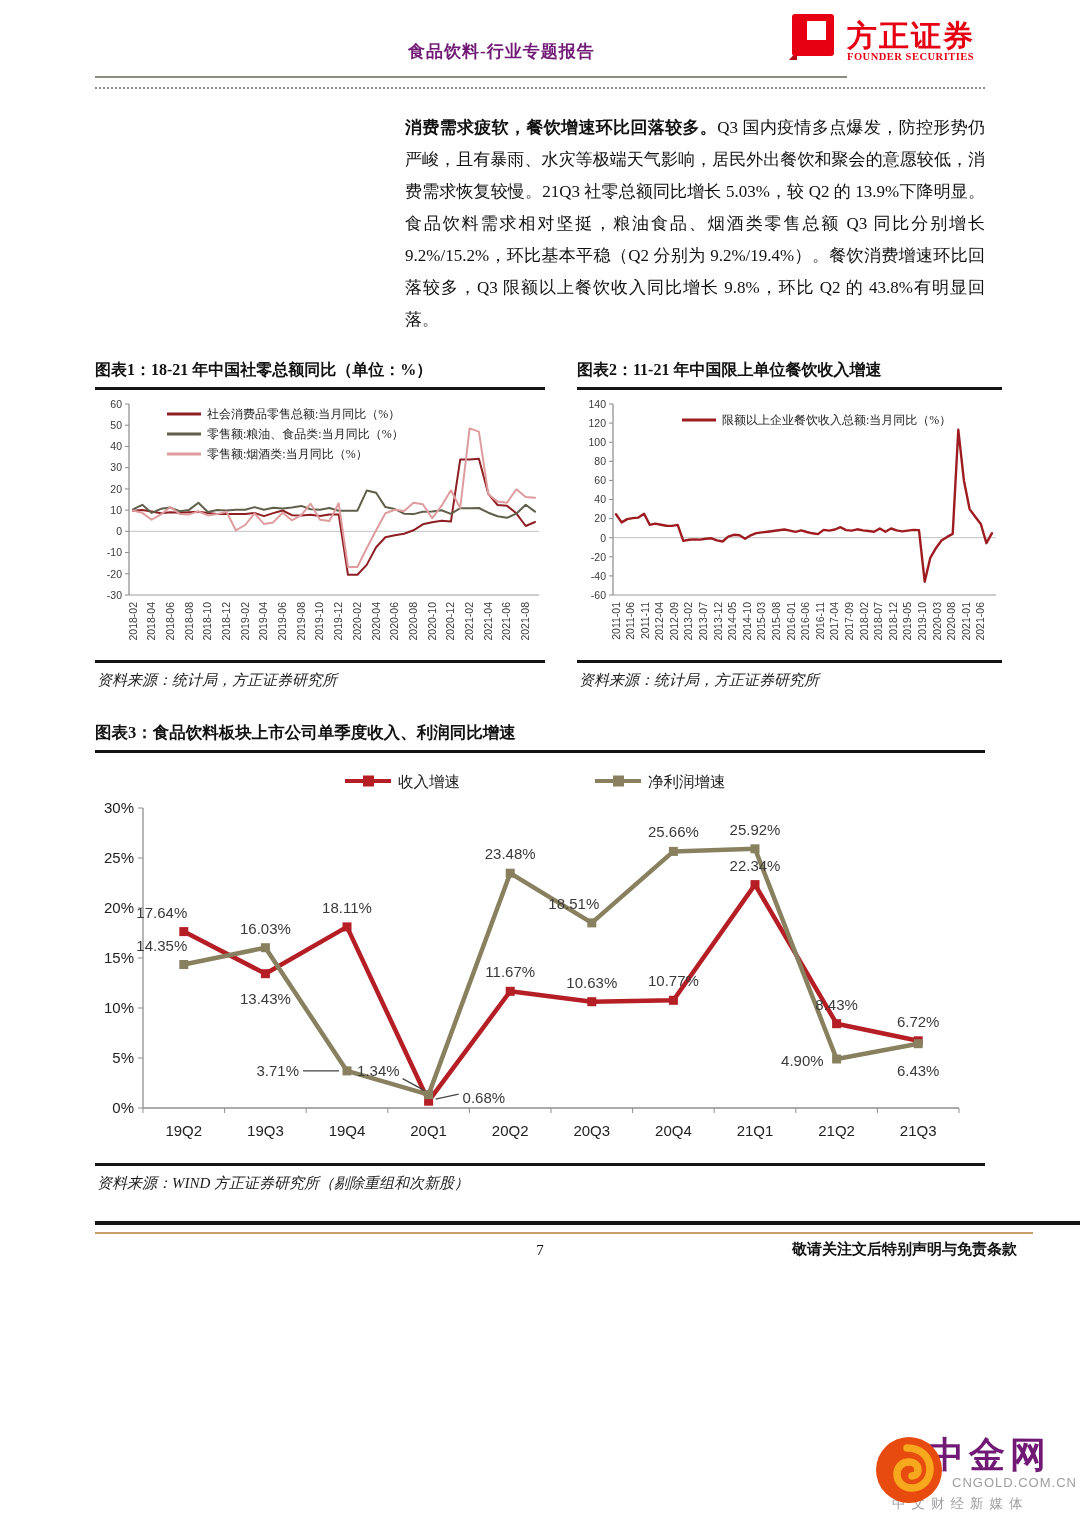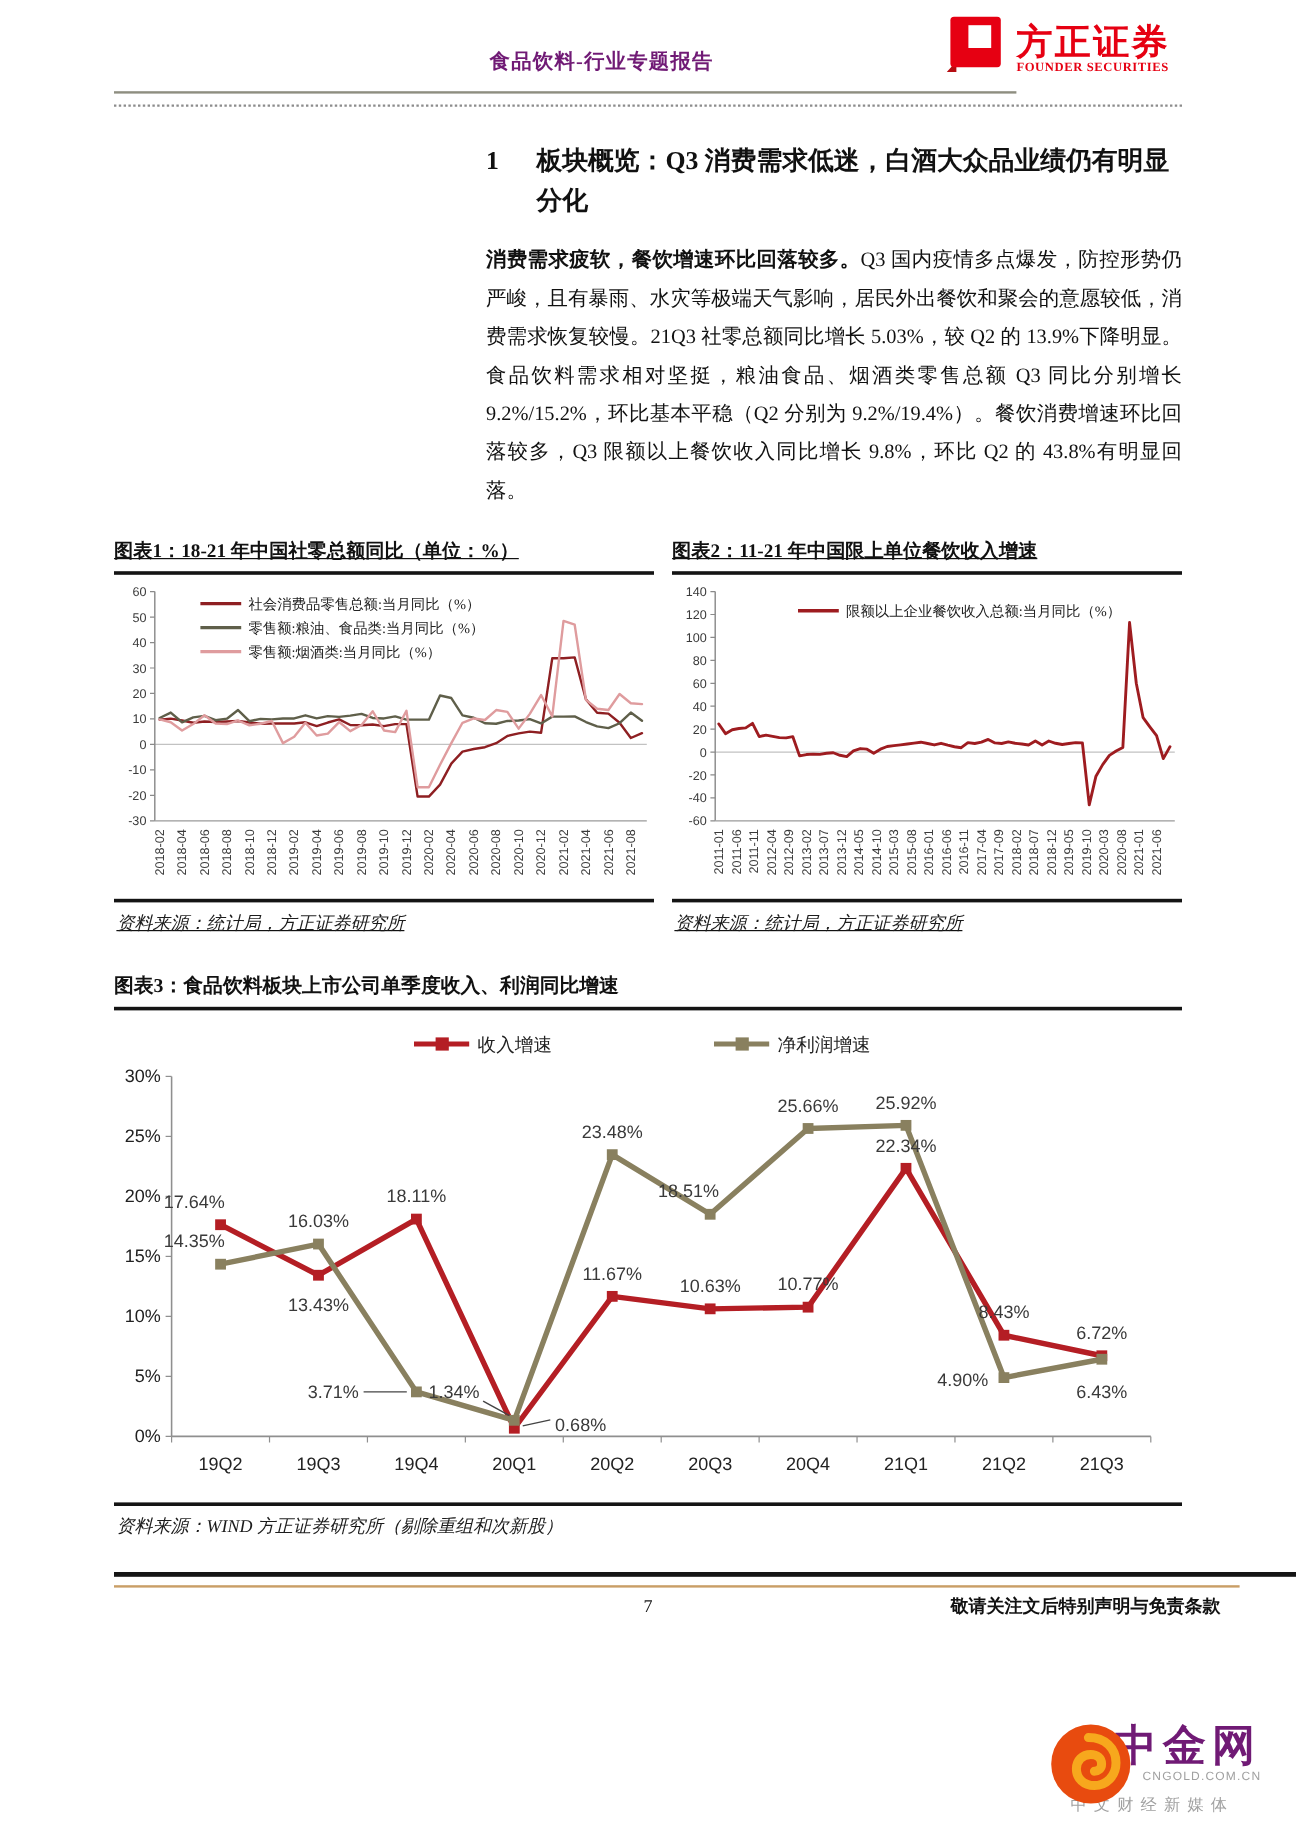--- a/index.html
+++ b/index.html
@@ -14,40 +14,40 @@
   .logo{position:absolute;right:10px;top:10px;display:flex;align-items:flex-end;gap:7px;}
   .logo-cn{color:#e60012;font-size:30px;font-weight:bold;letter-spacing:2px;font-family:"Liberation Sans",sans-serif;line-height:1.05;}
   .logo-en{color:#e60012;font-size:10.5px;font-weight:bold;letter-spacing:.5px;font-family:Liberation Serif, serif;}
   
   .heading{margin:22px 0 0 310px;max-width:582px;font-size:21.5px;font-weight:bold;line-height:1.55;
            padding-left:42px;text-indent:-42px;}
   .h-num{display:inline-block;width:42px;text-indent:0;}
   .body-p{margin:16px 0 0 310px;width:580px;font-size:17px;line-height:32px;text-align:justify;}
   .body-p.second{margin-top:22px;}
   
-  .fig-row{margin-top:24px;display:flex;gap:15px;text-decoration:underline;}
+  .fig-row{margin-top:24px;display:flex;gap:32px;}
   .fig1{width:450px;}  .fig2{width:425px;}
   .fig-title{font-size:16px;font-weight:bold;padding-bottom:6px;border-bottom:3px solid #141414;white-space:nowrap;}
   .fig-rule{border-top:3.5px solid #141414;}
   .fig-source{font-size:15px;font-style:italic;padding:8px 2px 2px;color:#1c1c1c;}
   .fig3{margin-top:30px;}
   .fig3 .fig-title{font-size:16.5px;}
   svg{display:block;}
   
   .bottom-rule{border-top:4px solid #151515;margin-top:26px;margin-right:-95px;}
   .footer-sep{border-top:2.5px solid #c99e66;margin-top:7px;margin-right:-48px;}
   .footer{position:relative;margin-top:8px;height:28px;}
   .page-num{text-align:center;font-size:15px;}
   .disclaimer{position:absolute;right:-32px;top:-2px;font-size:15px;font-weight:bold;
               font-family:"Liberation Sans",sans-serif;color:#111;}
   
   .watermark{position:absolute;right:0;bottom:2px;width:222px;height:90px;z-index:5;}
   .wm-name{position:absolute;left:70px;top:-4px;font-size:36px;font-weight:bold;color:#701a75;
            letter-spacing:5px;font-family:"Liberation Sans",sans-serif;z-index:1;}
-  .wm-url{position:absolute;left:94px;top:40px;font-size:10px;color:#a0a0a0;
+  .wm-url{position:absolute;left:94px;top:40px;font-size:13px;color:#a0a0a0;
           font-family:"Liberation Sans",sans-serif;letter-spacing:1px;z-index:1;text-align:right;}
   .wm-tagline{position:absolute;left:34px;top:60px;font-size:13.5px;color:#a0a0a0;letter-spacing:6px;z-index:1;text-align:right;}
   .wm-logo{position:absolute;left:16px;top:0;z-index:2;}
 </style>
 </head>
 <body>
 
 <div class="main">
 
   <div class="header">
@@ -60,21 +60,20 @@
       </svg>
       <div class="logo-text">
         <div class="logo-cn">方正证券</div>
         <div class="logo-en">FOUNDER SECURITIES</div>
       </div>
     </div>
     <div class="solid-line"></div>
     <div class="dot-line"></div>
   </div>
 
-  <div class="heading"><span class="h-num">1</span><span>板块概览：Q3 消费需求低迷，白酒大众品业绩仍有明显分化</span></div>
 
   <p class="body-p"><b>消费需求疲软，餐饮增速环比回落较多。</b><span>Q3 国内疫情多点爆发，防控形势仍严峻，且有暴雨、水灾等极端天气影响，居民外出餐饮和聚会的意愿较低，消费需求恢复较慢。21Q3 社零总额同比增长 5.03%，较 Q2 的 13.9%下降明显。食品饮料需求相对坚挺，粮油食品、烟酒类零售总额 Q3 同比分别增长 9.2%/15.2%，环比基本平稳（Q2 分别为 9.2%/19.4%）。餐饮消费增速环比回落较多，Q3 限额以上餐饮收入同比增长 9.8%，环比 Q2 的 43.8%有明显回落。</span></p>
 
   <div class="fig-row">
     <figure class="fig1" style="margin:0">
       <figcaption class="fig-title">图表1：18-21 年中国社零总额同比（单位：%）</figcaption>
       <svg id="chart1" width="450" height="270" viewBox="0 0 450 270">
           <line x1="34" y1="141.33333333333331" x2="444" y2="141.33333333333331" stroke="#c2c2c2" stroke-width="1"></line>
           <line x1="34" y1="14" x2="34" y2="205" stroke="#8a8a8a" stroke-width="1.2"></line>
           <line x1="34" y1="205" x2="444" y2="205" stroke="#9a9a9a" stroke-width="1"></line>

